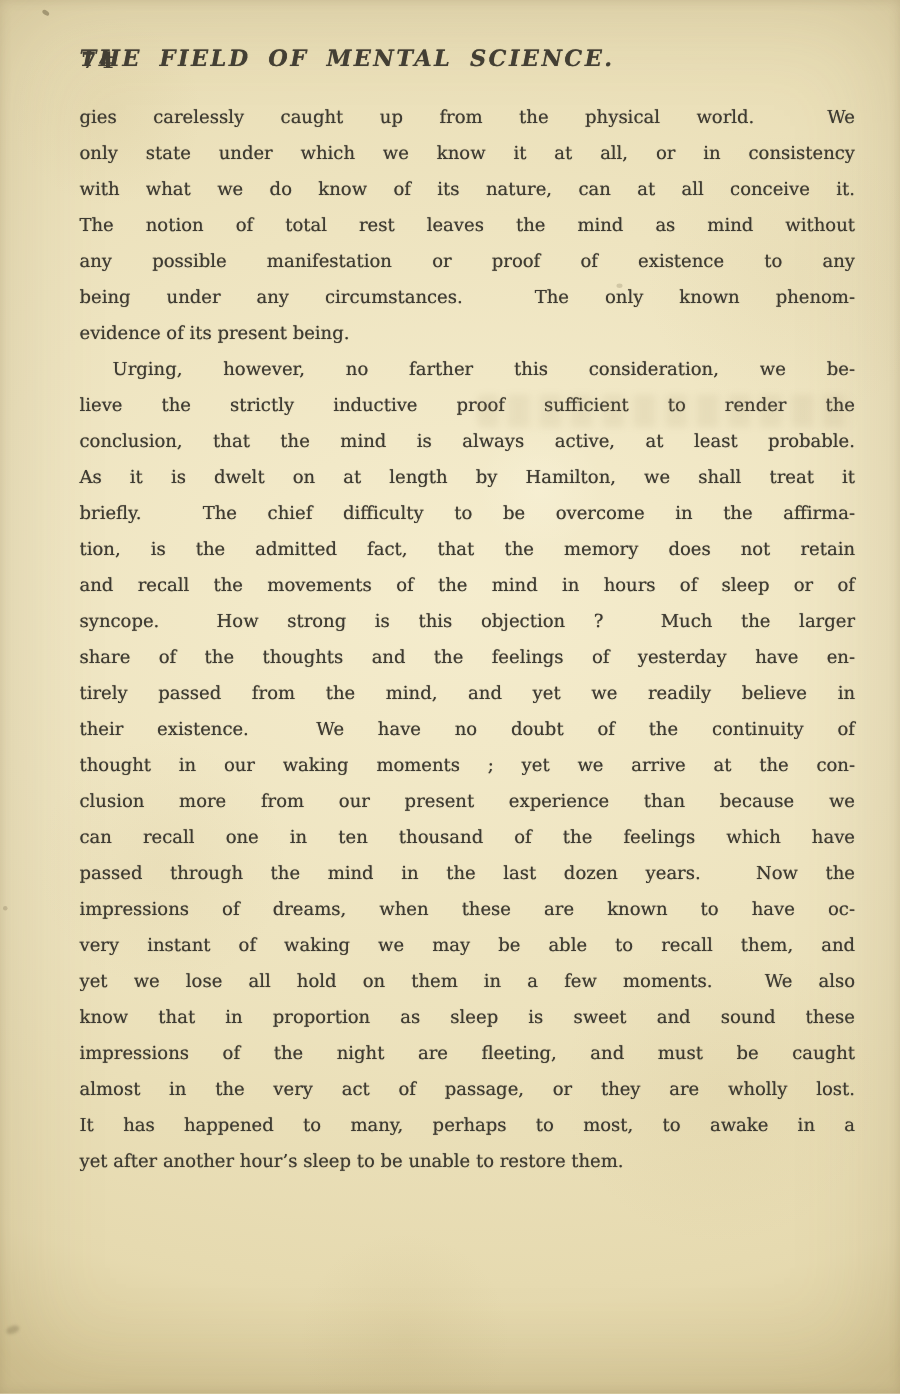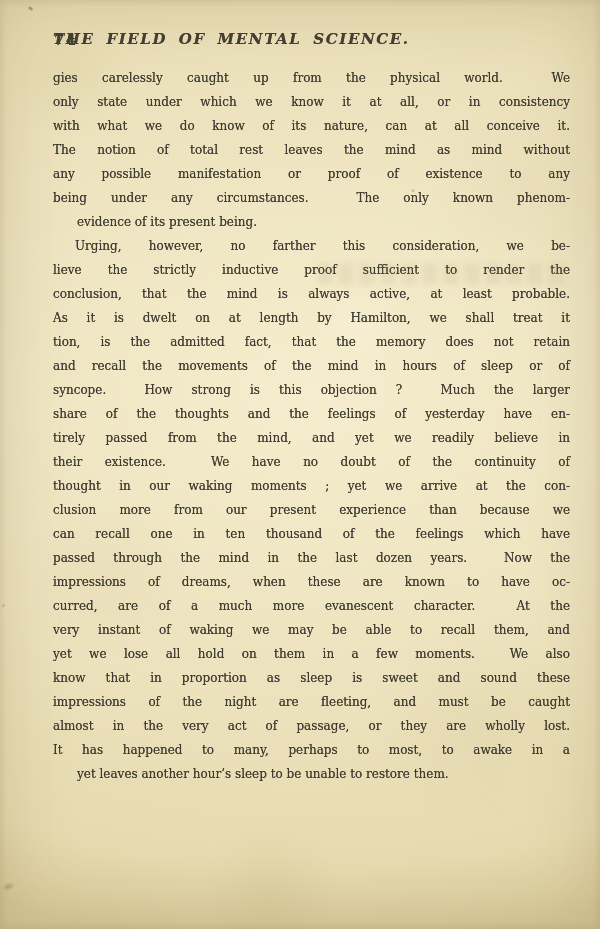--- a/index.html
+++ b/index.html
@@ -73,21 +73,21 @@
     text-shadow: 0 0 0.6px rgba(62,56,44,0.75);
   }
   .paragraph { margin: 0; }
   .line {
     white-space: pre-wrap;
     text-align: justify;
     text-align-last: justify;
     height: 24px;
     overflow: visible;
   }
-  .line.para-end { text-align-last: left; margin-left: 24px; }
+  .line.para-end { text-align-last: left; }
   .line.indent { text-indent: 22px; }
 
   
   .show-through {
     position: absolute;
     top: 263px;
     left: 318px;
     width: 252px;
     height: 22px;
     background: repeating-linear-gradient(
@@ -129,39 +129,39 @@
         <div class="line">The notion of total rest leaves the mind as mind without</div>
         <div class="line">any possible manifestation or proof of existence to any</div>
         <div class="line">being under any circumstances.  The only known phenom-</div>
         <div class="line para-end">evidence of its present being.</div>
       </div>
       <div class="paragraph">
         <div class="line indent">Urging, however, no farther this consideration, we be-</div>
         <div class="line">lieve the strictly inductive proof sufficient to render the</div>
         <div class="line">conclusion, that the mind is always active, at least probable.</div>
         <div class="line">As it is dwelt on at length by Hamilton, we shall treat it</div>
+        <div class="line">briefly.  The chief difficulty to be overcome in the affirma-</div>
         <div class="line">tion, is the admitted fact, that the memory does not retain</div>
         <div class="line">and recall the movements of the mind in hours of sleep or of</div>
         <div class="line">syncope.  How strong is this objection ?  Much the larger</div>
         <div class="line">share of the thoughts and the feelings of yesterday have en-</div>
         <div class="line">tirely passed from the mind, and yet we readily believe in</div>
         <div class="line">their existence.  We have no doubt of the continuity of</div>
         <div class="line">thought in our waking moments ; yet we arrive at the con-</div>
         <div class="line">clusion more from our present experience than because we</div>
         <div class="line">can recall one in ten thousand of the feelings which have</div>
         <div class="line">passed through the mind in the last dozen years.  Now the</div>
         <div class="line">impressions of dreams, when these are known to have oc-</div>
-        <div class="line">curred, are of a much more evanescent character.  At the</div>
         <div class="line">very instant of waking we may be able to recall them, and</div>
         <div class="line">yet we lose all hold on them in a few moments.  We also</div>
         <div class="line">know that in proportion as sleep is sweet and sound these</div>
         <div class="line">impressions of the night are fleeting, and must be caught</div>
         <div class="line">almost in the very act of passage, or they are wholly lost.</div>
         <div class="line">It has happened to many, perhaps to most, to awake in a</div>
-        <div class="line para-end">yet leaves another hour’s sleep to be unable to restore them.</div>
+        <div class="line para-end">yet after another hour’s sleep to be unable to restore them.</div>
       </div>
     </div>
 
   <div class="show-through"></div>
   <div class="speck s1"></div>
   <div class="speck s2"></div>
   <div class="speck s3"></div>
   <div class="speck s4"></div>
 
 </div>

